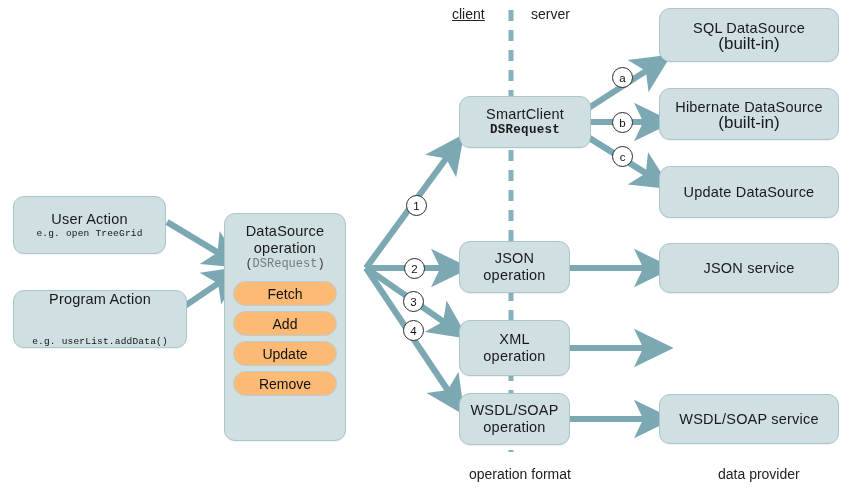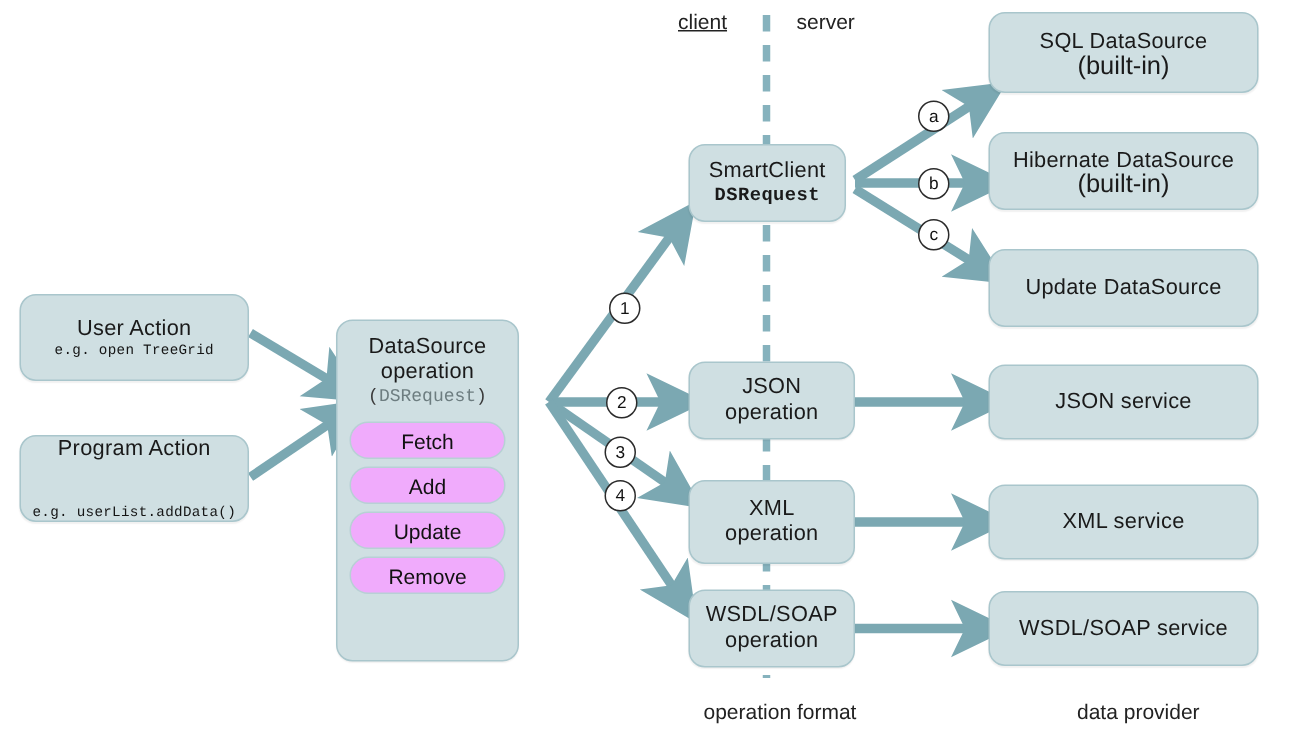--- a/index.html
+++ b/index.html
@@ -79,21 +79,21 @@
 
   
   #ds-op {
     padding-top: 9px;
   }
   #ds-op .title { font-size: 14.5px; }
   .pill {
     box-sizing: border-box;
     width: 104px;
     height: 25px;
-    background: #f0abfc;
+    background: #fdba74;
     border: 1.3px solid #b8d0d5;
     border-radius: 13px;
     display: flex;
     align-items: center;
     justify-content: center;
     font-size: 14px;
     color: #111111;
     margin-top: 5px;
   }
 
@@ -166,37 +166,37 @@
   <div class="label" style="left:531px; top:6px;">server</div>
 
   <div class="label" style="left:469px; top:466px;">operation format</div>
   <div class="label" style="left:718px; top:466px;">data provider</div>
 
   <div class="node" style="left:13px; top:196px; width:153px; height:58px;">
     <div class="title">User Action</div>
     <div class="mono">e.g. open TreeGrid</div>
   </div>
 
-  <div class="node" style="left:13px; top:290px; width:153px; height:58px;gap:28px;">
+  <div class="node" style="left:13px; top:290px; width:174px; height:58px;gap:28px;">
     <div class="title">Program Action</div>
     <div class="mono">e.g. userList.addData()</div>
   </div>
 
   <div class="node" id="ds-op" style="left:224px; top:166px; width:122px; height:228px; justify-content:flex-start;margin-top:47px;">
     <div class="title">DataSource</div>
     <div class="title">operation</div>
     <div class="mono-grey" style="margin-bottom:4px;"><span class="paren">(</span><span>DSRequest</span><span class="paren">)</span></div>
 
     <div class="pill">Fetch</div>
     <div class="pill">Add</div>
     <div class="pill">Update</div>
     <div class="pill">Remove</div>
   </div>
 
-  <div class="node" style="left:459px; top:96px; width:105px; height:52px;">
+  <div class="node" style="left:459px; top:96px; width:132px; height:52px;">
     <div class="title">SmartClient</div>
     <div class="mono-head">DSRequest</div>
   </div>
 
   <div class="node" style="left:459px; top:241px; width:111px; height:52px;">
     <div class="title">JSON</div>
     <div class="title">operation</div>
   </div>
 
   <div class="node" style="left:459px; top:320px; width:111px; height:56px;">
@@ -220,23 +220,20 @@
   </div>
 
   <div class="node" style="left:659px; top:166px; width:180px; height:52px;">
     <div class="title">Update DataSource</div>
   </div>
 
   <div class="node" style="left:659px; top:243px; width:180px; height:50px;">
     <div class="title">JSON  service</div>
   </div>
 
-  <div class="node" style="left:659px; top:323px; width:180px; height:50px;">
-    <div class="title">XML service</div>
-  </div>
 
   <div class="node" style="left:659px; top:394px; width:180px; height:50px;">
     <div class="title">WSDL/SOAP service</div>
   </div>
 
   <div class="circ" style="left:406px; top:195px;">1</div>
   <div class="circ" style="left:404px; top:258px;">2</div>
   <div class="circ" style="left:403px; top:291px;">3</div>
   <div class="circ" style="left:403px; top:320px;">4</div>
 

